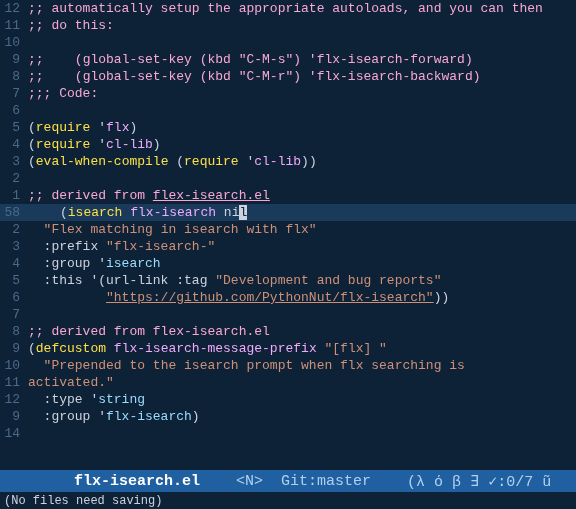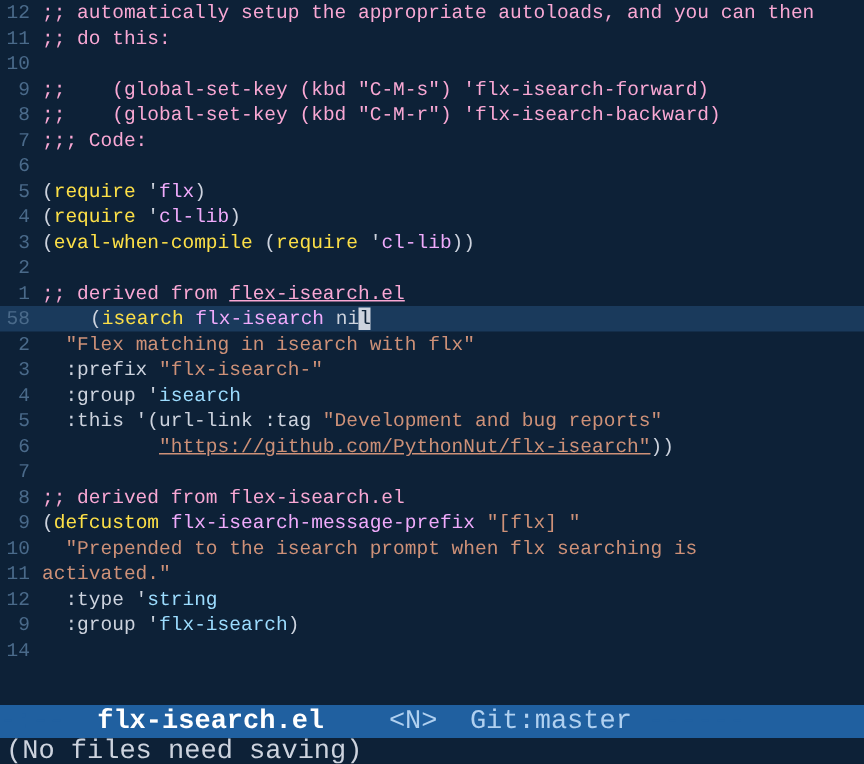--- a/index.html
+++ b/index.html
@@ -54,38 +54,38 @@
     .line.highlighted {
       background-color: #1a3a5c;
       gap: 32px;
     }
     
     #status-bar {
       height: 22px;
       background-color: #2060a0;
       display: flex;
       align-items: center;
-      padding: 0 0;
+      padding: 0 20px;
       color: #ffffff;
-      font-size: 18px;
+      font-size: 15px;
       white-space: pre;
       flex-shrink: 0;
     }
     #status-bar .sb-filename {
       font-weight: bold;
       color: #ffffff;
     }
     #status-bar .sb-dim {
       color: #b0d0f0;
     }
     #mini-buffer {
       height: 17px;
       background-color: #0d2137;
       color: #cdd3de;
-      font-size: 18px;
+      font-size: 12px;
       padding: 0 4px;
       display: flex;
       align-items: center;
       flex-shrink: 0;
     }
     .dashes {
       color: #2060a0;
     }
   </style>
 </head>
@@ -114,18 +114,18 @@
     <div class="line"><span class="line-number">8</span><span class="line-content"><span class="c-comment">;; derived from flex-isearch.el</span></span></div>
     <div class="line"><span class="line-number">9</span><span class="line-content"><span class="c-paren">(</span><span class="c-keyword">defcustom</span><span class="c-normal"> </span><span class="c-defname">flx-isearch-message-prefix</span><span class="c-normal"> </span><span class="c-string">"[flx] "</span></span></div>
     <div class="line"><span class="line-number">10</span><span class="line-content"><span class="c-normal">  </span><span class="c-string">"Prepended to the isearch prompt when flx searching is</span></span></div>
     <div class="line"><span class="line-number">11</span><span class="line-content"><span class="c-string">activated."</span></span></div>
     <div class="line"><span class="line-number">12</span><span class="line-content"><span class="c-normal">  :type '</span><span class="c-symbol">string</span></span></div>
     <div class="line"><span class="line-number">9</span><span class="line-content"><span class="c-normal">  :group '</span><span class="c-symbol">flx-isearch</span><span class="c-paren">)</span></span></div>
     <div class="line"><span class="line-number">14</span><span class="line-content"></span></div>
   </div>
 
 <div id="status-bar">
-  <span class="dashes">-:--  </span><span class="sb-filename">flx-isearch.el</span><span class="sb-dim">    &lt;N&gt;  Git:master</span><span class="dashes"> ------</span>
+  <span class="dashes">-:--  </span><span class="sb-filename">flx-isearch.el</span><span class="sb-dim">    &lt;N&gt;  Git:master</span><span class="sb-dim">    (λ ό β ∃ ✓:0/7 ũ</span><span class="dashes"> ------</span>
 </div>
 
 <div id="mini-buffer">
   <span>(No files need saving)</span>
 </div>
 
 </body></html>

